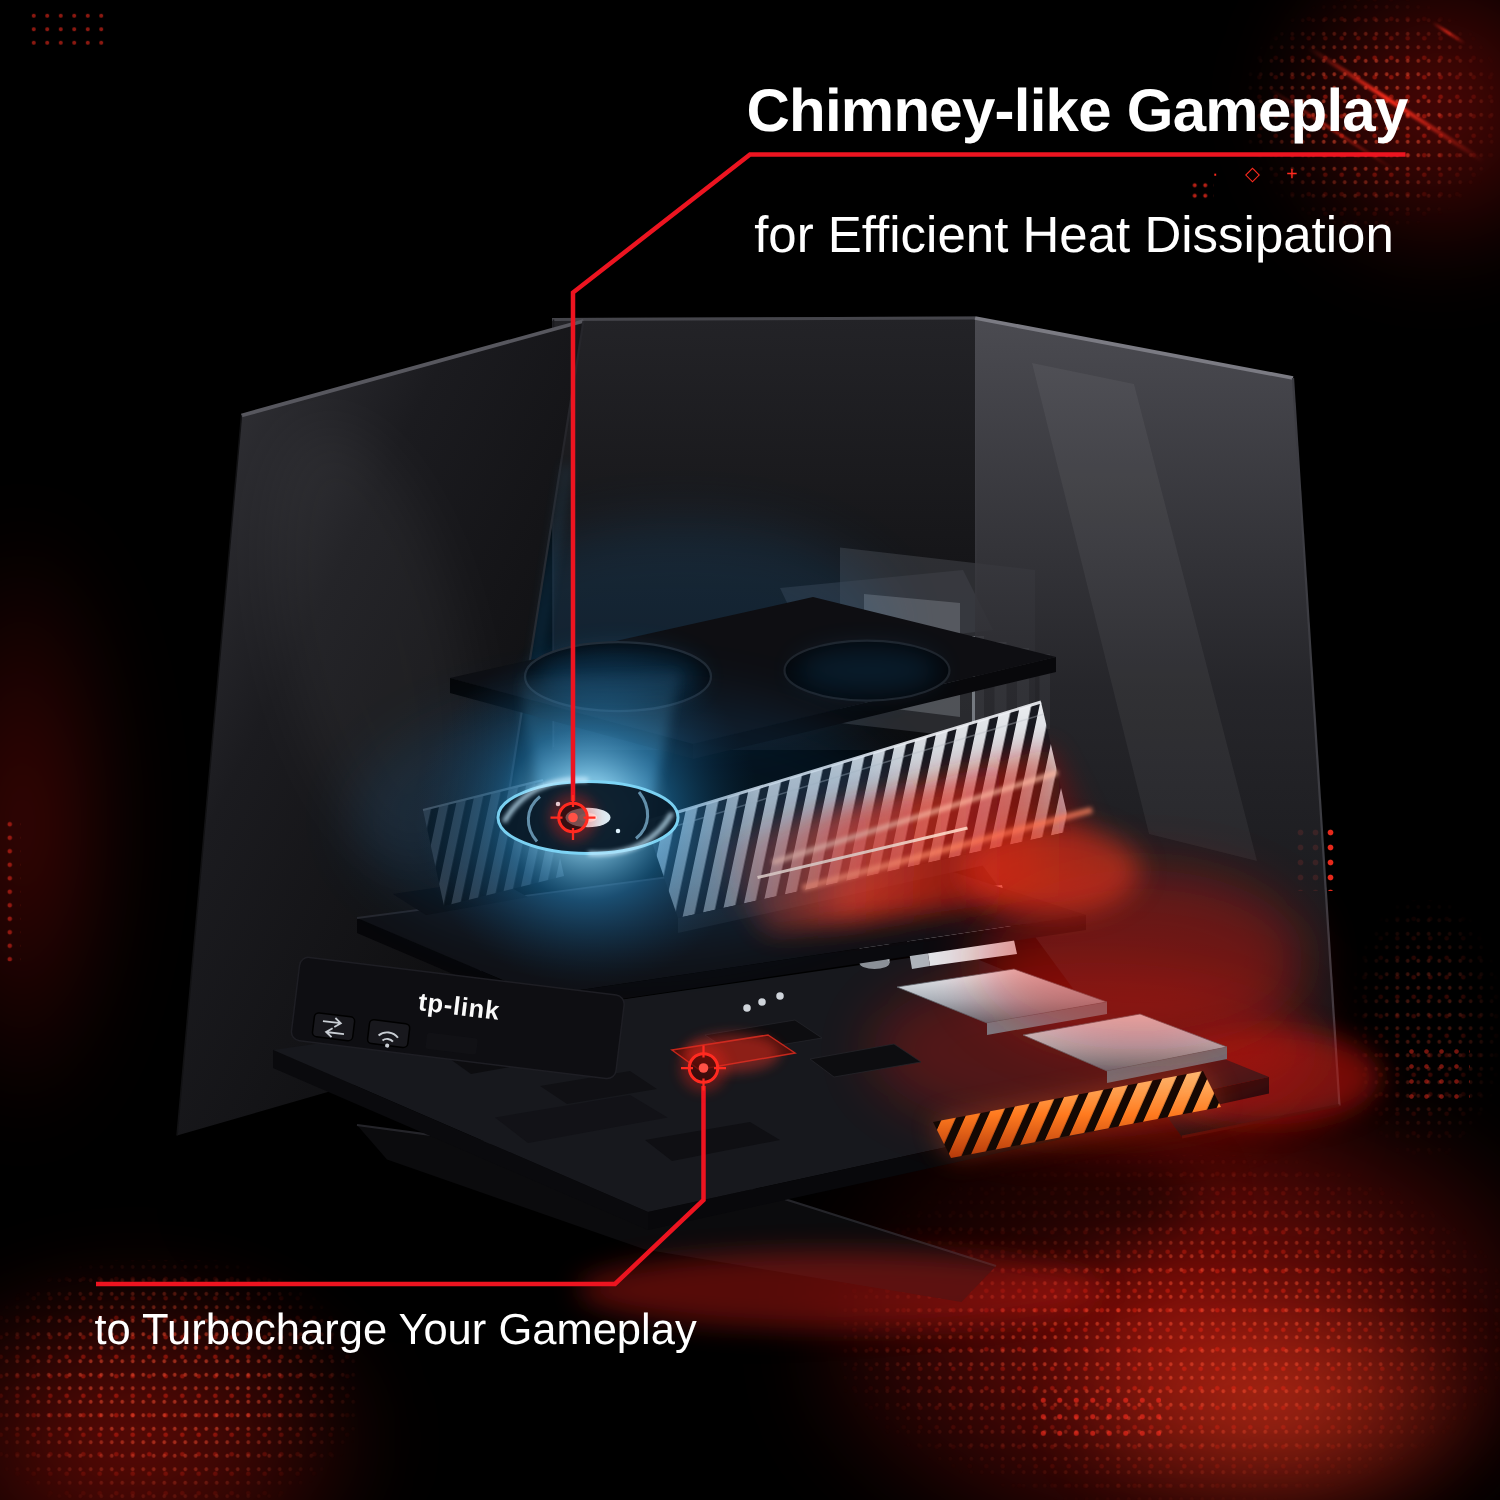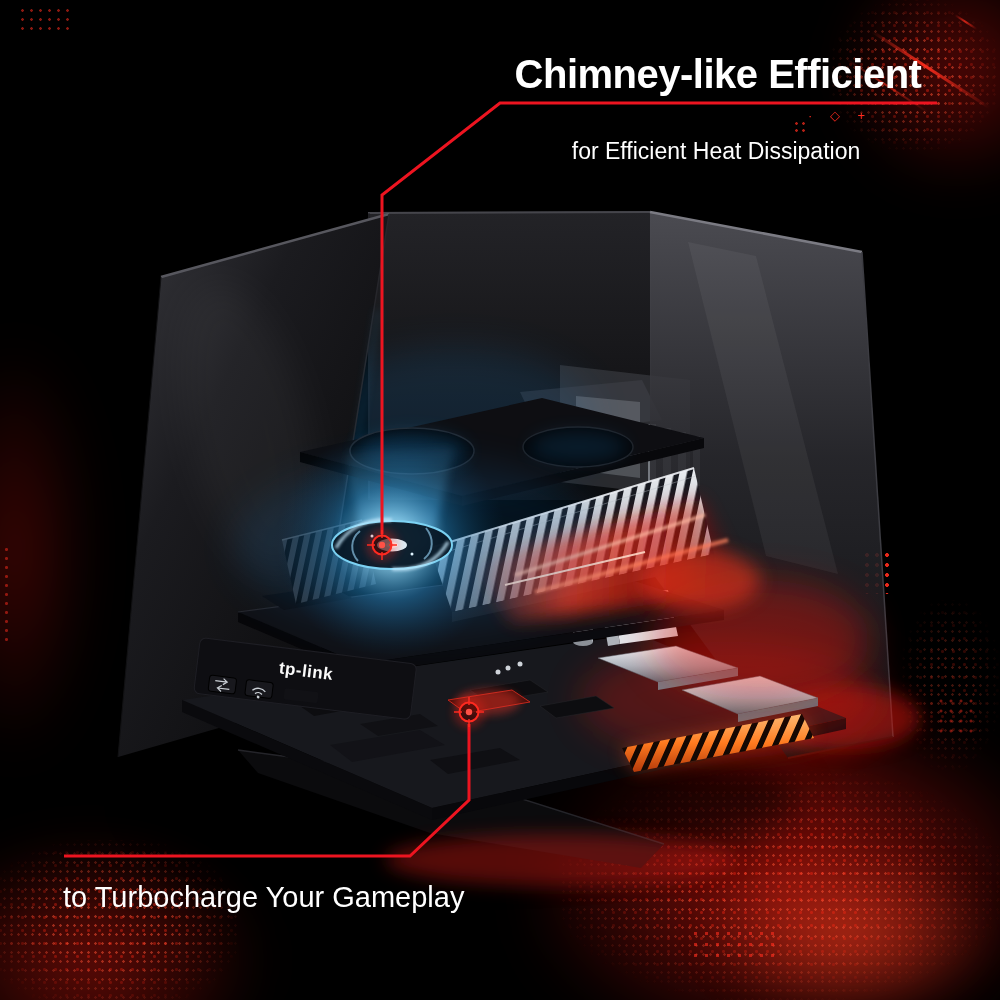--- a/index.html
+++ b/index.html
@@ -40,23 +40,23 @@
           filter:blur(.6px);transform-origin:left center;pointer-events:none;}
   #s1{left:872px;top:30px;width:140px;height:3px;transform:rotate(33deg);}
   #s2{left:846px;top:58px;width:100px;height:2px;transform:rotate(33deg);opacity:.65;}
   #s3{left:955px;top:14px;width:26px;height:2px;transform:rotate(33deg);opacity:.8;}
 
   #art{left:0;top:0;}
 
   .co-top-title{left:718px;top:52px;transform:translateX(-50%);white-space:nowrap;
                 font-size:40px;font-weight:700;letter-spacing:-.5px;}
   .co-top-sub{left:716px;top:138px;transform:translateX(-50%);white-space:nowrap;
-              font-size:23px;font-weight:400;}
+              font-size:34px;font-weight:400;}
   .co-bot-title{left:63px;top:799px;font-size:40px;font-weight:700;letter-spacing:-.5px;white-space:nowrap;}
-  .co-bot-sub{left:63px;top:871px;font-size:29px;font-weight:400;white-space:nowrap;margin-top:10px;}
+  .co-bot-sub{left:63px;top:871px;font-size:29px;font-weight:400;white-space:nowrap;}
   .glyphs{left:808px;top:108px;font-size:13px;color:#ff2a1e;letter-spacing:7px;white-space:nowrap;}
 </style>
 </head>
 <body>
 
 <div class="stage">
 
   <div class="glow" id="glow-tr"></div>
   <div class="glow" id="glow-left"></div>
   <div class="glow" id="glow-bl"></div>
@@ -316,18 +316,18 @@
       <path d="M382,530 V538 M382,552 V560 M367,545 H375 M389,545 H397" stroke="#ff2a20" stroke-width="1.5" fill="none"></path>
     </g>
     <g>
       <circle cx="469" cy="712" r="16" fill="#ff2014" opacity=".3" filter="url(#fb5)"></circle>
       <circle cx="469" cy="712" r="9.5" fill="rgba(30,0,0,.55)" stroke="#ff2a20" stroke-width="2"></circle>
       <circle cx="469" cy="712" r="3.2" fill="#ff5146"></circle>
       <path d="M469,697 V705 M469,719 V727 M454,712 H462 M476,712 H484" stroke="#ff2a20" stroke-width="1.5" fill="none"></path>
     </g>
   </svg>
 
-  <div class="abs co-top-title">Chimney-like Efficient</div>
+  <div class="abs co-top-title">Chimney-like Gameplay</div>
   <div class="abs co-top-sub">for Efficient Heat Dissipation</div>
   <div class="abs glyphs">· ◇ +</div>
   <div class="abs co-bot-sub">to Turbocharge Your Gameplay</div>
 
 </div>
 
 </body></html>

